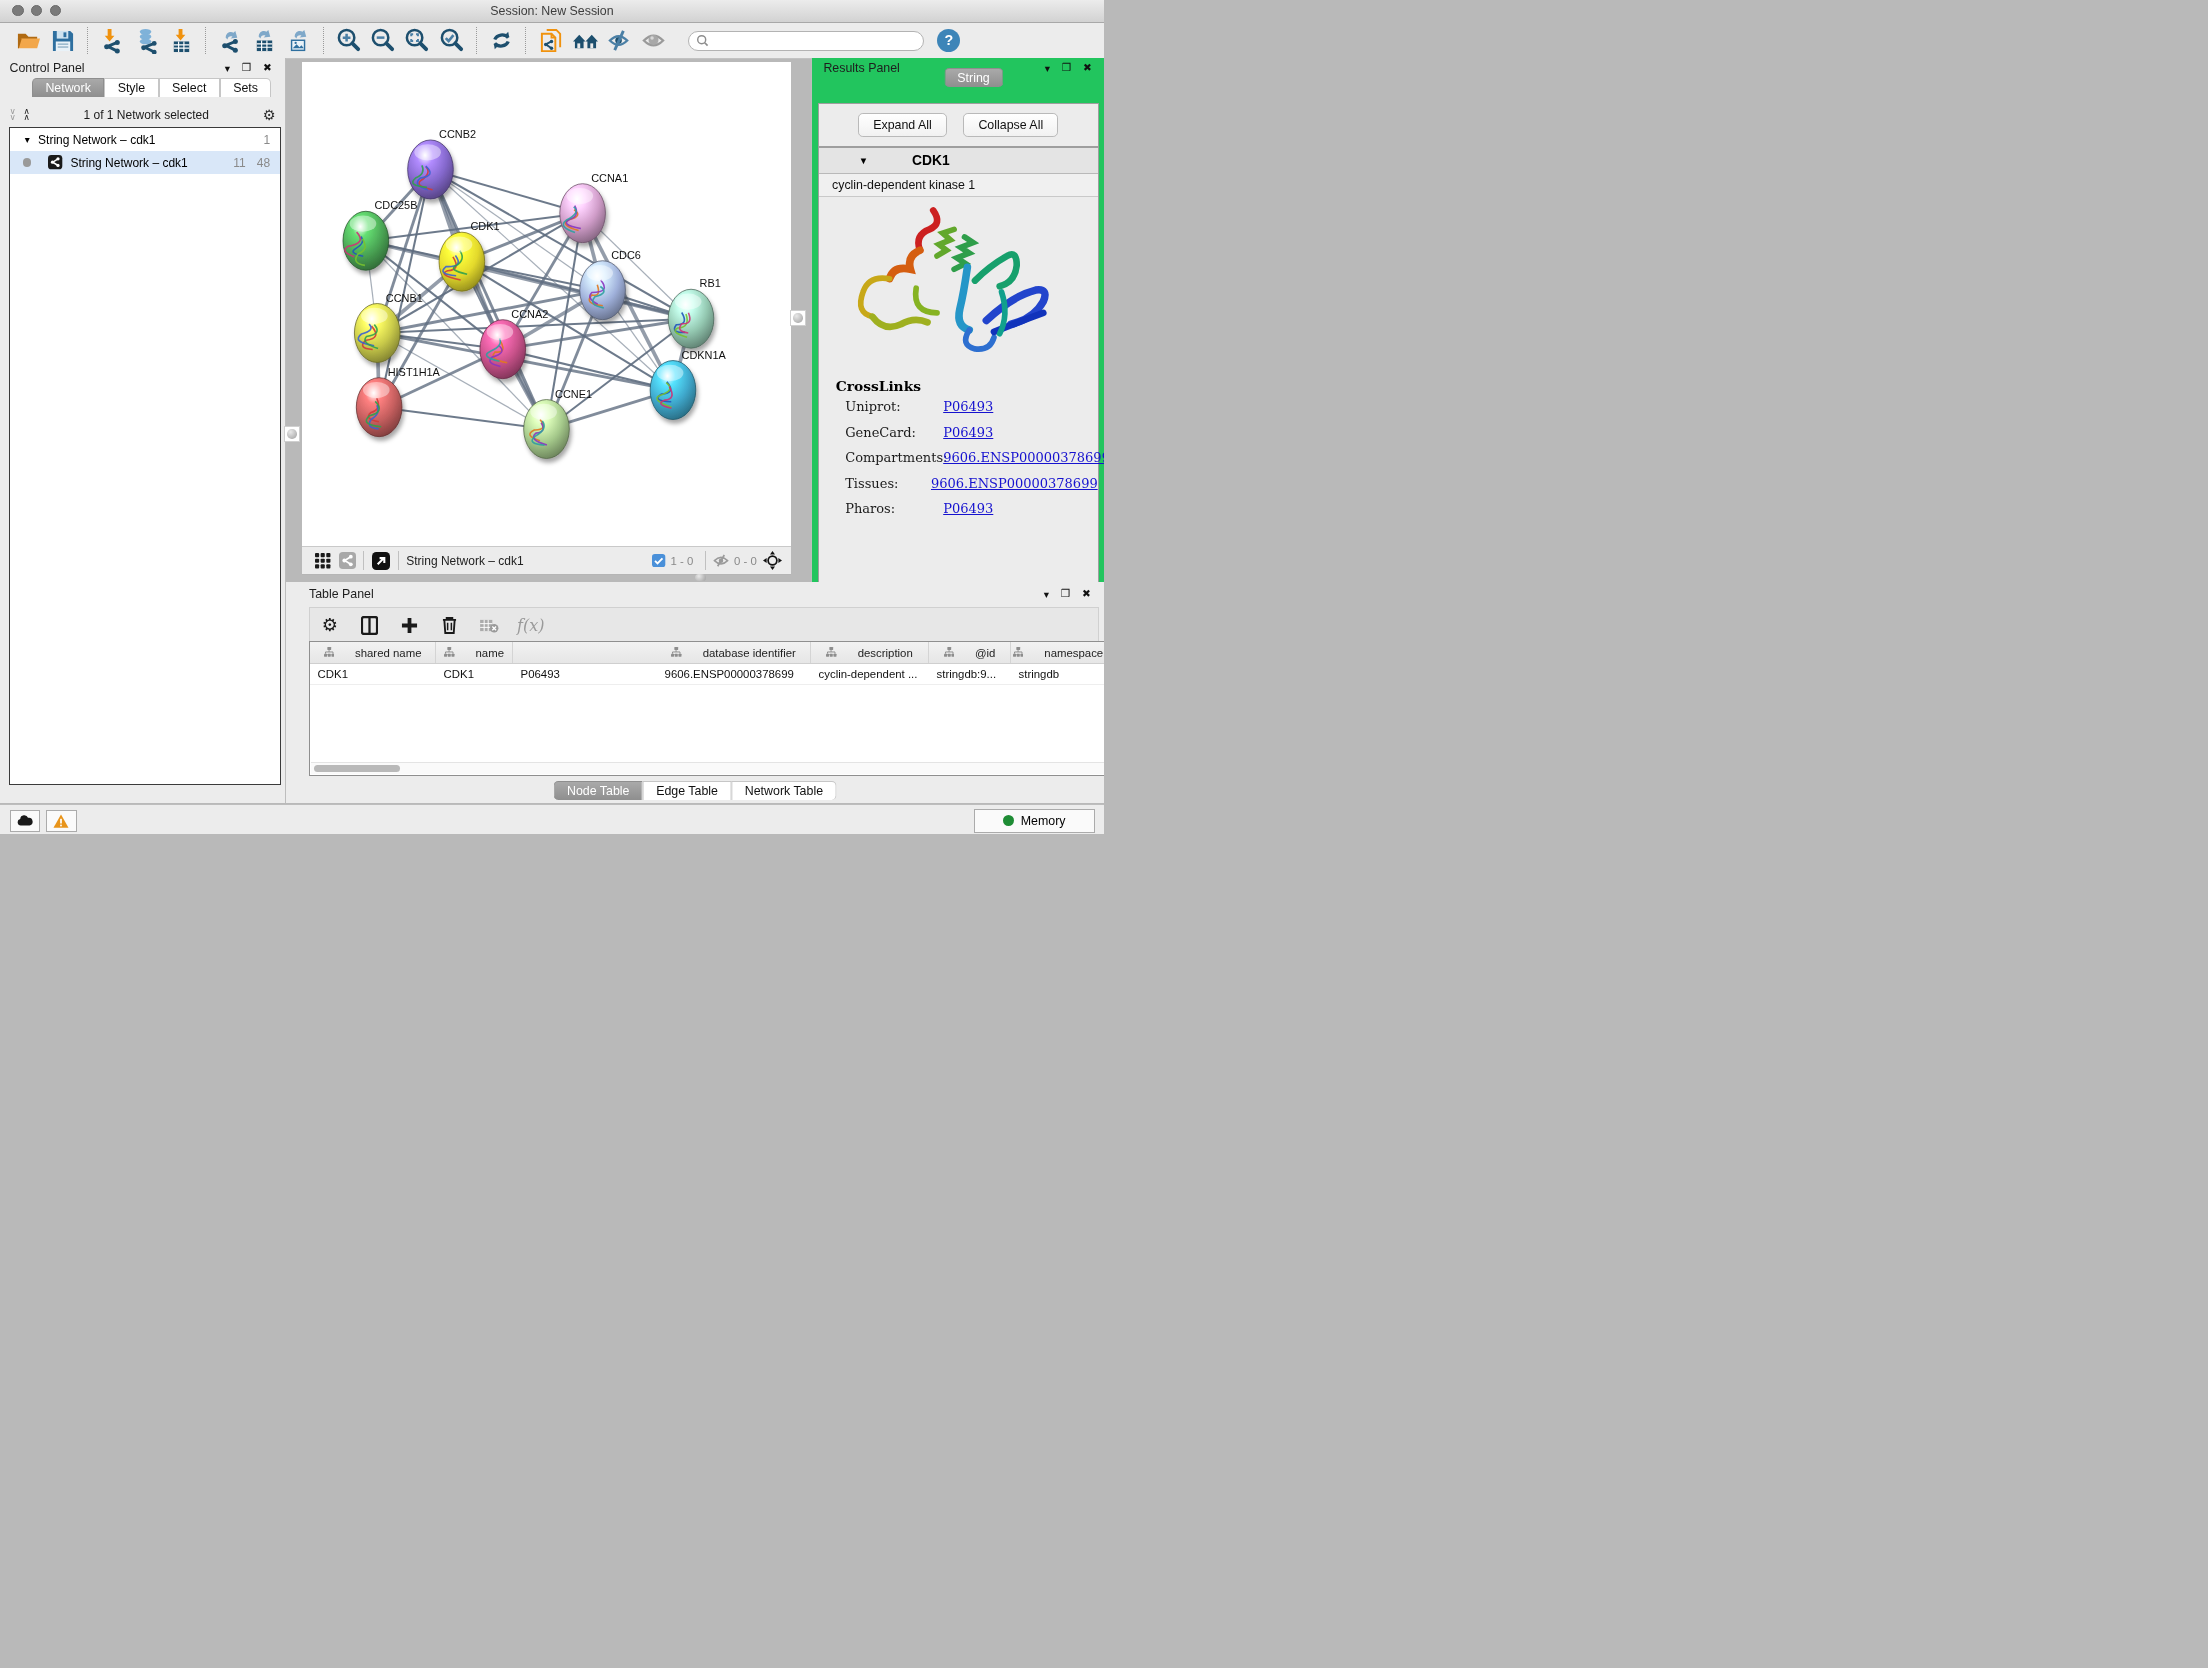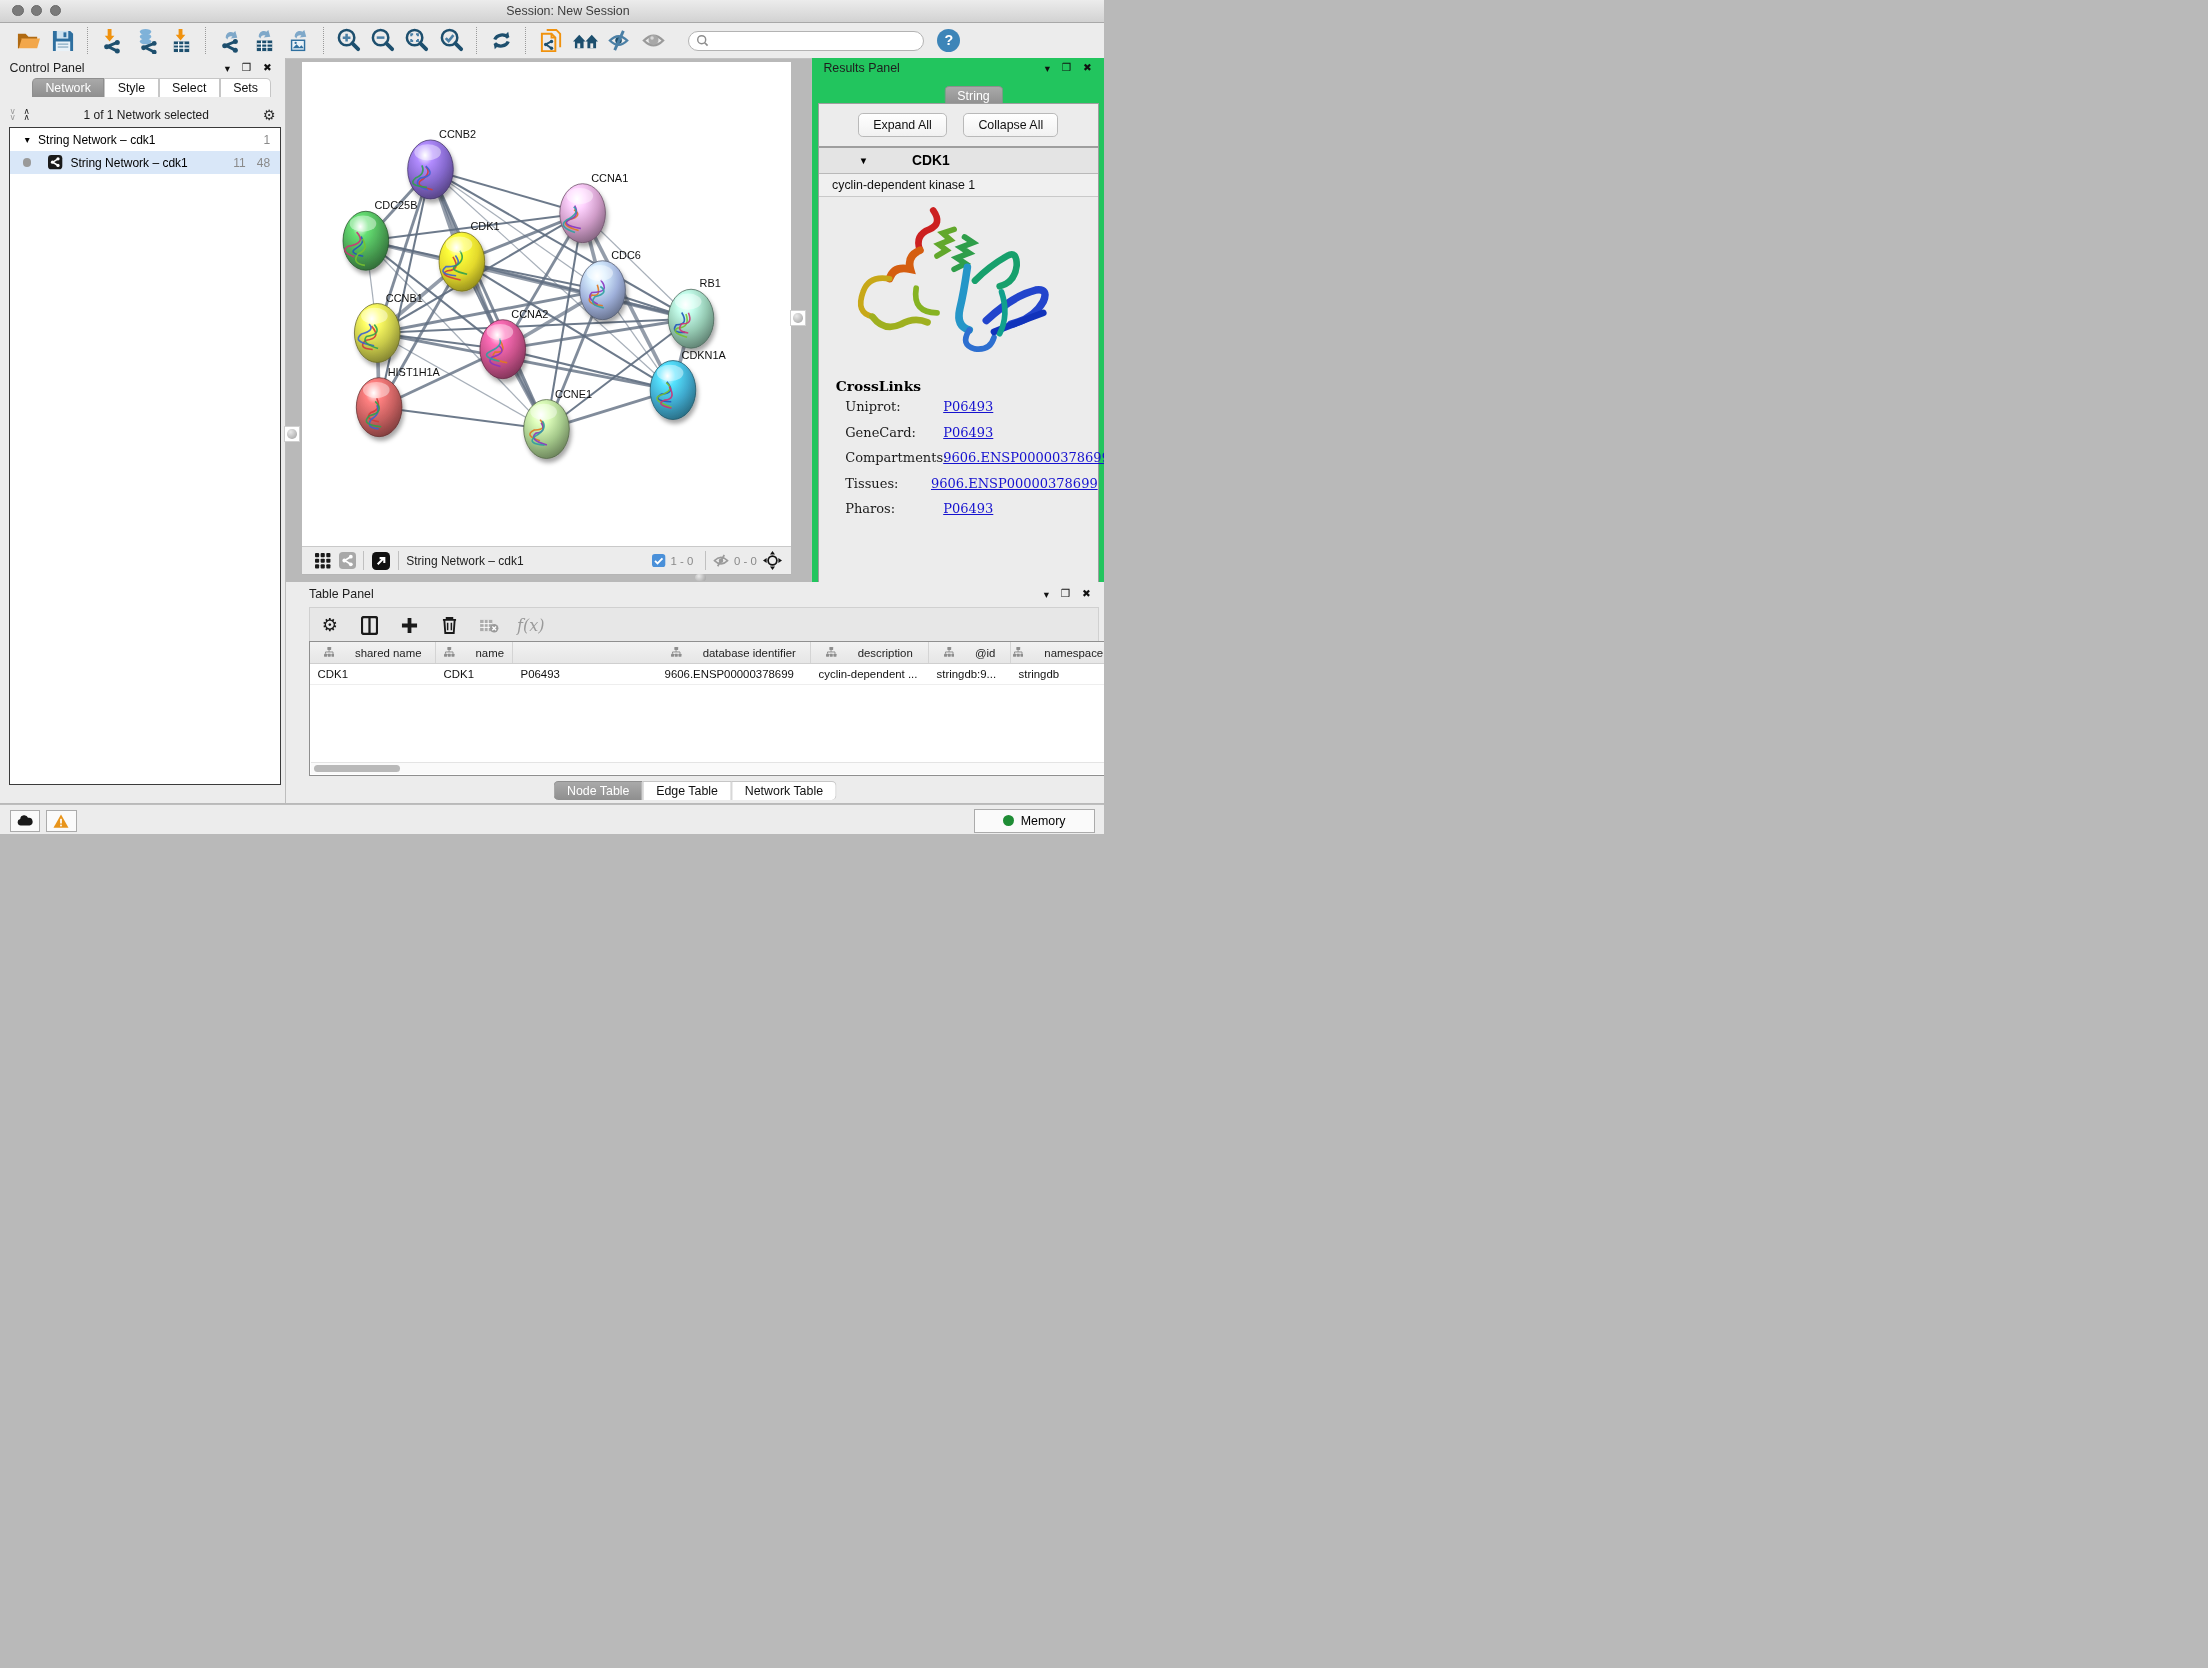--- a/index.html
+++ b/index.html
@@ -6,21 +6,21 @@
   body{width:1104px;height:834px;position:relative;overflow:hidden;
        font-family:"Liberation Sans",sans-serif;-webkit-font-smoothing:antialiased;}
   .abs{position:absolute;}
   svg{display:block;}
 
   
   #titlebar{left:0;top:0;width:1104px;height:22px;
     background:linear-gradient(#ececec,#d2d2d2);border-bottom:1px solid #a8a8a8;}
   .traffic{position:absolute;top:4.8px;width:11.4px;height:11.4px;border-radius:50%;
     background:#7a7a7a;border:1px solid #6a6a6a;box-sizing:border-box;}
-  #win-title{width:100%;text-align:center;line-height:22px;font-size:12.4px;color:#3d3d3d;padding-left:16px;}
+  #win-title{width:100%;text-align:center;line-height:22px;font-size:12.4px;color:#3d3d3d;}
 
   
   #toolbar{left:0;top:23px;width:1104px;height:35px;background:#ececec;
     border-bottom:1px solid #c2c2c2;display:flex;align-items:center;}
   .tb-sep{width:1px;height:27px;border-left:1px dotted #9a9a9a;margin:0 6.7px;}
   .tbtn{width:28.5px;height:28.5px;margin:0 2.9px;display:flex;align-items:center;justify-content:center;cursor:default;}
   #search-wrap{margin-left:17px;width:236px;height:20px;border:1px solid #b3b3b3;border-radius:10.5px;
     background:#fff;display:flex;align-items:center;padding:0 6.7px;box-sizing:border-box;}
   #search-input{border:none;outline:none;flex:1;font-size:11.4px;background:transparent;margin-left:4.8px;}
   #help-btn{margin-left:13.3px;width:23px;height:23px;border-radius:50%;background:#3d85b8;color:#fff;
@@ -55,21 +55,21 @@
   .nav-sep{width:1px;height:19px;background:#c0c0c0;margin:0 7.6px;}
   #nav-title{color:#222;font-size:12px;}
   .gray-num{color:#8a8a8a;font-size:11.4px;}
 
   
   .split-dot{background:#fff;border:1px solid #cfcfcf;display:flex;align-items:center;justify-content:center;}
   .split-dot i{display:block;border-radius:50%;background:radial-gradient(circle at 35% 30%,#e8e8e8,#9f9f9f);}
 
   
   #results-panel{left:811px;top:58px;width:293px;height:745px;background:#22c55e;border-left:1px solid #bdbdbd;}
-  #rp-tab{position:absolute;left:50%;transform:translateX(-50%);top:28px;padding-left:30px;}
+  #rp-tab{position:absolute;left:50%;transform:translateX(-50%);top:10px;padding-left:30px;}
   #rp-btnbox{position:absolute;left:5.7px;top:45px;width:279px;height:42px;border:1px solid #9e9e9e;
     display:flex;align-items:center;justify-content:center;gap:16px;background:#ececec;}
   .wbtn{background:linear-gradient(#ffffff,#f1f1f1);border:1px solid #b9b9b9;border-radius:4.8px;
     font-size:12.4px;padding:3.8px 14.3px;color:#111;}
   #rp-box{position:absolute;left:5.7px;top:89px;width:279px;height:459px;border:1px solid #9e9e9e;background:#ececec;}
   #rp-entry-head{height:25px;background:#e4e4e4;border-bottom:1px solid #b9b9b9;display:flex;align-items:center;}
   #rp-entry-head b{font-size:13.8px;}
   #rp-desc{height:22px;line-height:22px;border-bottom:1px solid #c9c9c9;background:#f0f0f0;
     padding-left:13.3px;font-size:12.4px;color:#111;}
   #crosslinks{font-family:"DejaVu Serif","Liberation Serif",serif;padding:9.5px 0 0 17px;}

